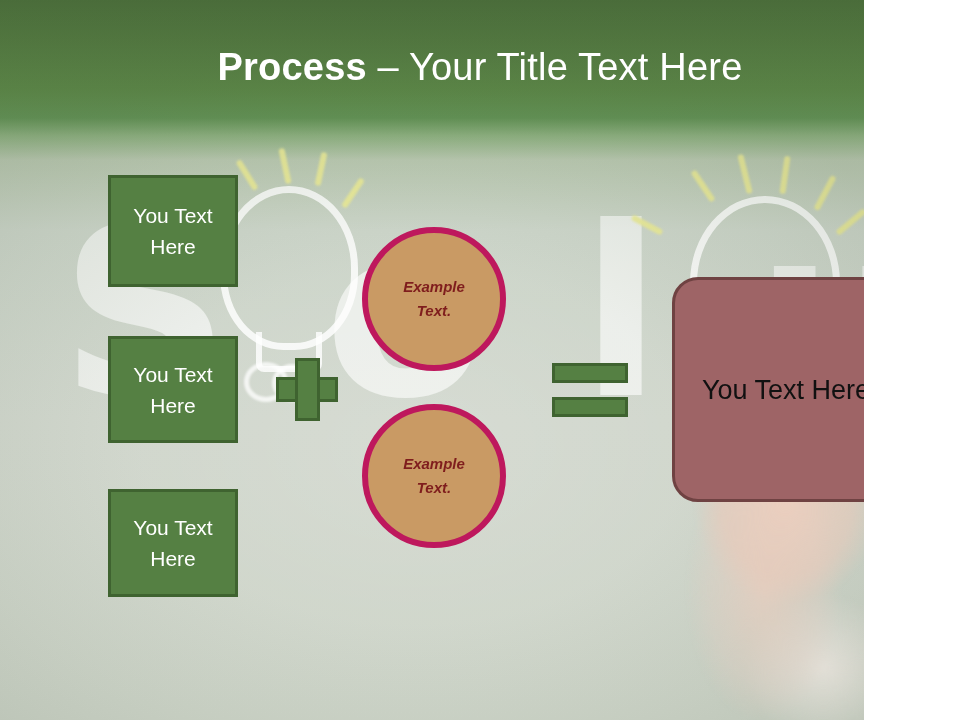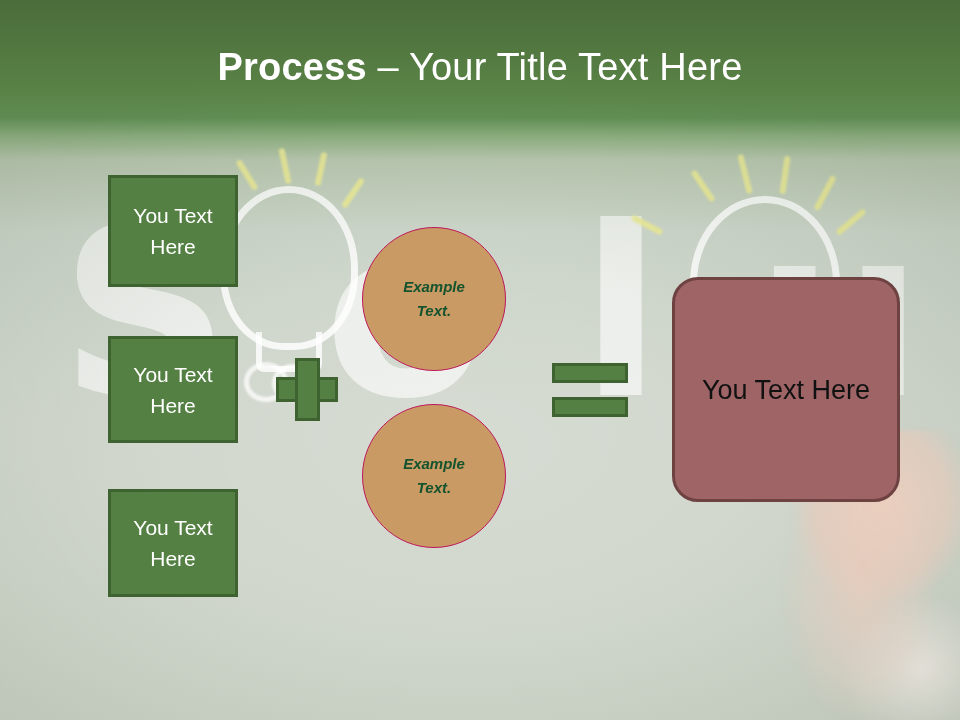--- a/index.html
+++ b/index.html
@@ -2,21 +2,21 @@
 <html><head>
 <meta charset="utf-8">
 <style>
   html, body {
     margin: 0;
     padding: 0;
     background: #ffffff;
   }
   #slide {
     position: relative;
-    width: 960px;
+    width: 864px;
     height: 720px;
     overflow: hidden;
     font-family: "Liberation Sans", sans-serif;
     background: #ced5c9;
   }
 
   
   .bg-base {
     position: absolute;
     inset: 0;
@@ -175,27 +175,27 @@
   }
   .equals .ebar + .ebar { margin-top: 14px; }
 
   
   .circle {
     position: absolute;
     width: 144px;
     height: 144px;
     border-radius: 50%;
     background: #c99a64;
-    border: 1px solid #be185d;
+    border: 6px solid #be185d;
     box-sizing: border-box;
     display: flex;
     flex-direction: column;
     justify-content: center;
     text-align: center;
-    color: #14532d;
+    color: #7f1d1d;
     font-weight: bold;
     font-style: italic;
     font-size: 15px;
     line-height: 24px;
   }
   .circle1 { left: 362px; top: 227px; }
   .circle2 { left: 362px; top: 404px; }
 
   
   .result {

